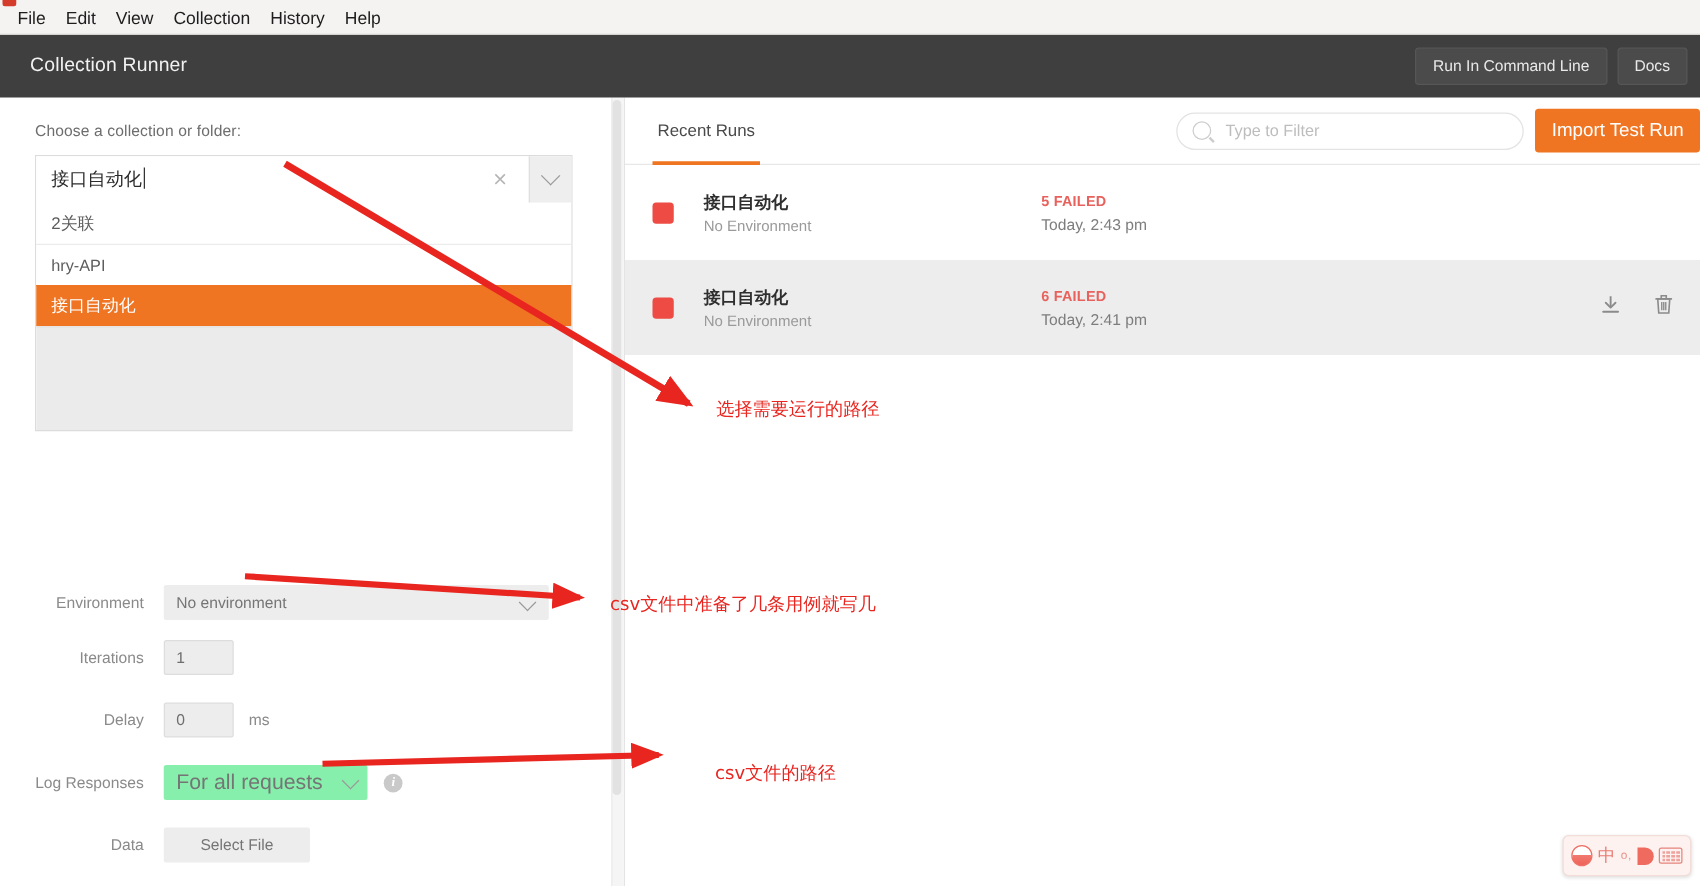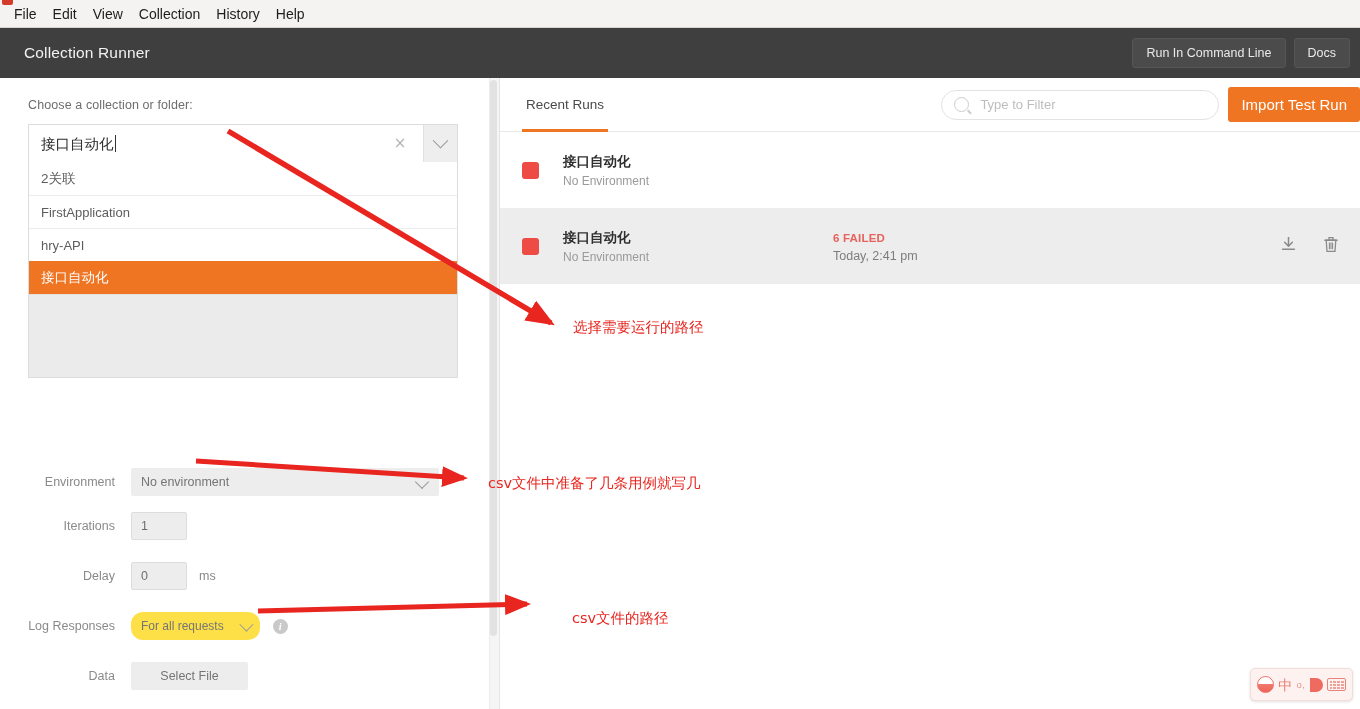--- a/index.html
+++ b/index.html
@@ -218,25 +218,25 @@
     font-size: 12.5px;
     color: #6e6e6e;
     cursor: text;
   }
   .ms-unit {
     font-size: 12.5px; color: #8a8a8a;
     margin-left: 12px;
   }
   .ctrl-log {
     height: 28px;
-    background: #fde047;
-    border-radius: 12px;
+    background: #86efac;
+    border-radius: 2px;
     display: flex; align-items: center;
     padding: 0 10px;
-    font-size: 12px;
+    font-size: 17px;
     color: #757575;
     cursor: pointer;
     gap: 16px;
   }
   .ctrl-log .chev3 {
     width: 9px; height: 9px;
     border-right: 1.5px solid #9a9a9a;
     border-bottom: 1.5px solid #9a9a9a;
     transform: rotate(45deg) translateY(-2px);
   }
@@ -515,21 +515,20 @@
         <div class="collection-box">
           <div class="cb-input-row">
             <span class="cb-text"><span>接口自动化</span><span class="cb-caret"></span></span>
             <div class="cb-clear">×</div>
             <div class="cb-drop">
               <span class="chev"></span>
             </div>
           </div>
           <div class="cb-list">
             <div class="cb-item cn">2关联</div>
-            <div class="cb-item">FirstApplication</div>
             <div class="cb-item">hry-API</div>
             <div class="cb-item cn sel">接口自动化</div>
             <div class="cb-empty"></div>
           </div>
         </div>
 
         <div class="form">
 
           <div class="frow">
             <div class="flabel">Environment</div>
@@ -585,20 +584,24 @@
         </div>
       </div>
 
       <div class="run-list">
 
         <div class="run-row">
           <div class="run-status-sq"></div>
           <div class="run-meta">
             <div class="run-name">接口自动化</div>
             <div class="run-env">No Environment</div>
+          </div>
+          <div class="run-result">
+            <div class="run-failed">5 FAILED</div>
+            <div class="run-time">Today, 2:43 pm</div>
           </div>
         </div>
 
         <div class="run-row alt">
           <div class="run-status-sq"></div>
           <div class="run-meta">
             <div class="run-name">接口自动化</div>
             <div class="run-env">No Environment</div>
           </div>
           <div class="run-result">

